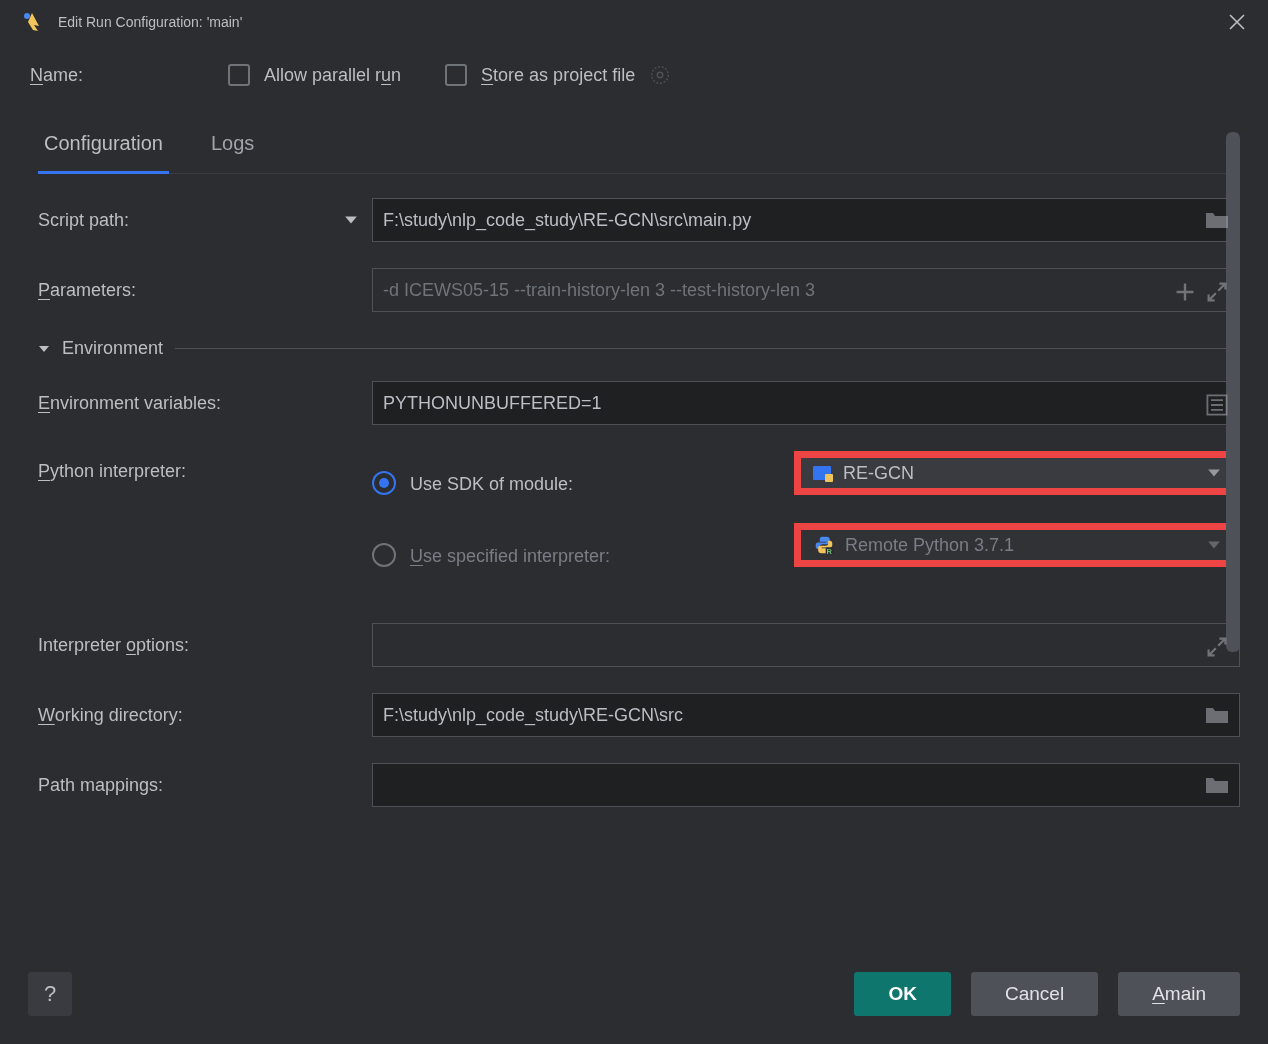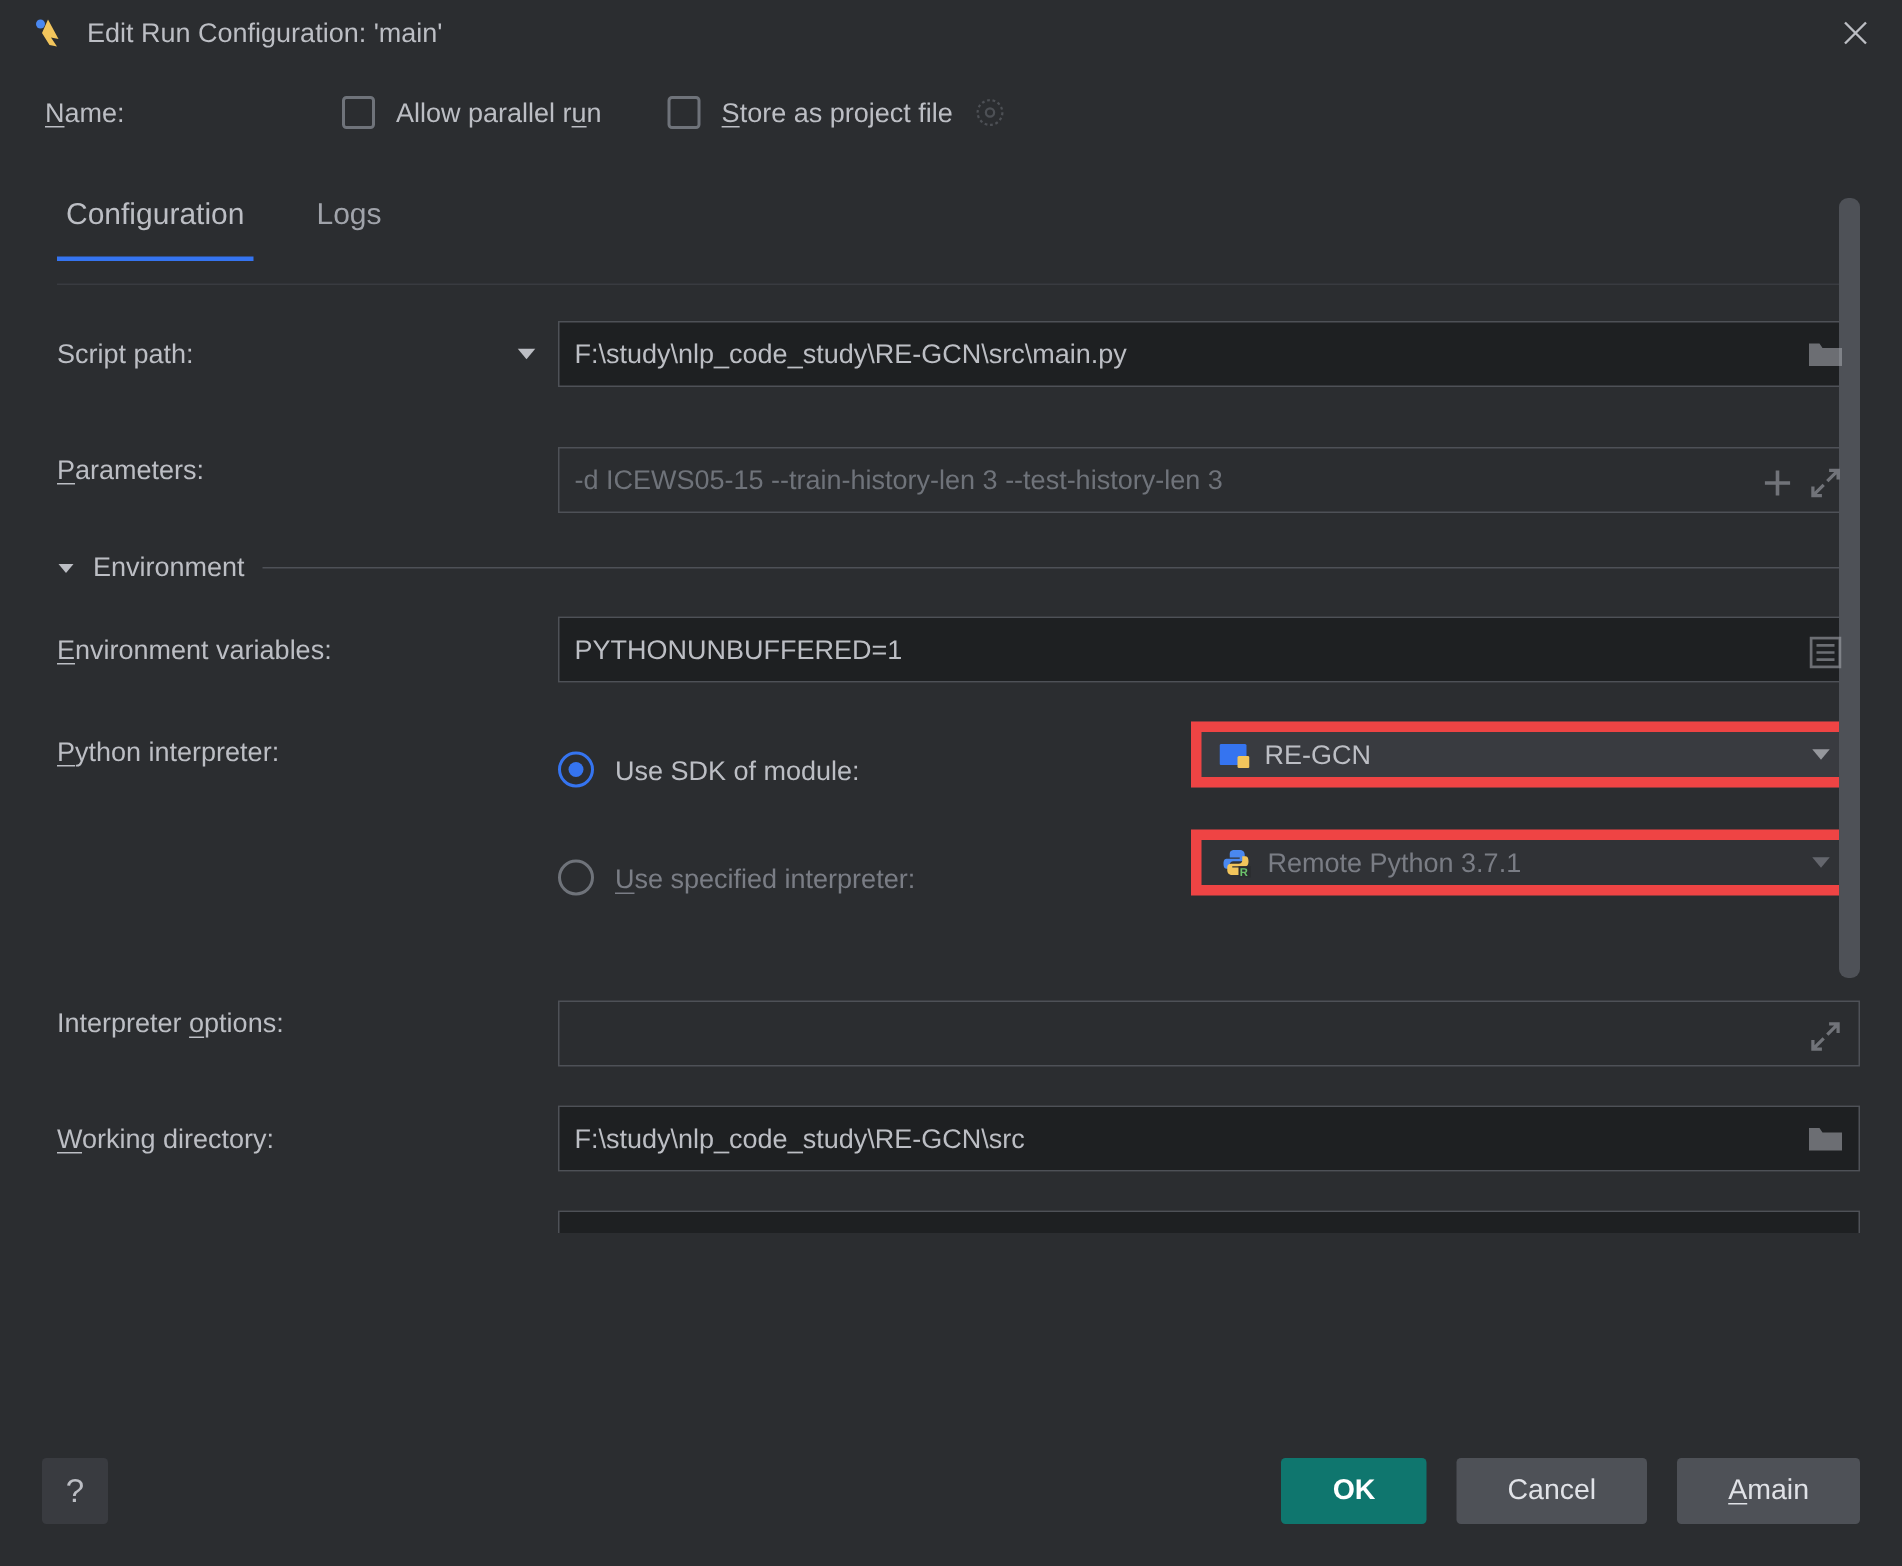--- a/index.html
+++ b/index.html
@@ -20,21 +20,21 @@
 }
 .titlebar-left {
   display: flex;
   align-items: center;
   gap: 14px;
 }
 .python-icon {
   width: 24px;
   height: 24px;
 }
-.titlebar-title { color: #bcbec4; font-size: 18px; }
+.titlebar-title { color: #bcbec4; font-size: 14px; }
 .close-x {
   width: 22px; height: 22px; cursor: pointer;
   display:flex;align-items:center;justify-content:center;
 }
 .top-row {
   display: flex;
   align-items: center;
   padding: 12px 20px 36px 30px;
   gap: 20px;
 }
@@ -88,21 +88,21 @@
   width: 14px;
   height: 520px;
   background: #4e5157;
   border-radius: 6px;
 }
 
 .tabs {
   display: flex;
   gap: 36px;
   border-bottom: 0;
-  margin-bottom: 16px;
+  margin-bottom: 0;
 }
 .tab {
   padding: 10px 6px 16px 6px;
   cursor: pointer;
   color: #a0a3aa;
   font-size: 20px;
 }
 .tab.active {
   color: #bcbec4;
   border-bottom: 3px solid #3574f0;
@@ -144,21 +144,20 @@
   padding: 0 10px;
 }
 .text-field-no-bg {
   flex: 1;
   display: flex;
   align-items: center;
   border: 1px solid #4e5157;
   height: 44px;
   padding: 0 10px;
   background: #2b2d30;
-  margin-top: 14px;
 }
 .text-field-value {
   flex: 1;
   color: #bcbec4;
   white-space: nowrap;
   overflow: hidden;
   font-family: inherit;
 }
 .placeholder { color: #6f737a; }
 .field-icon {

